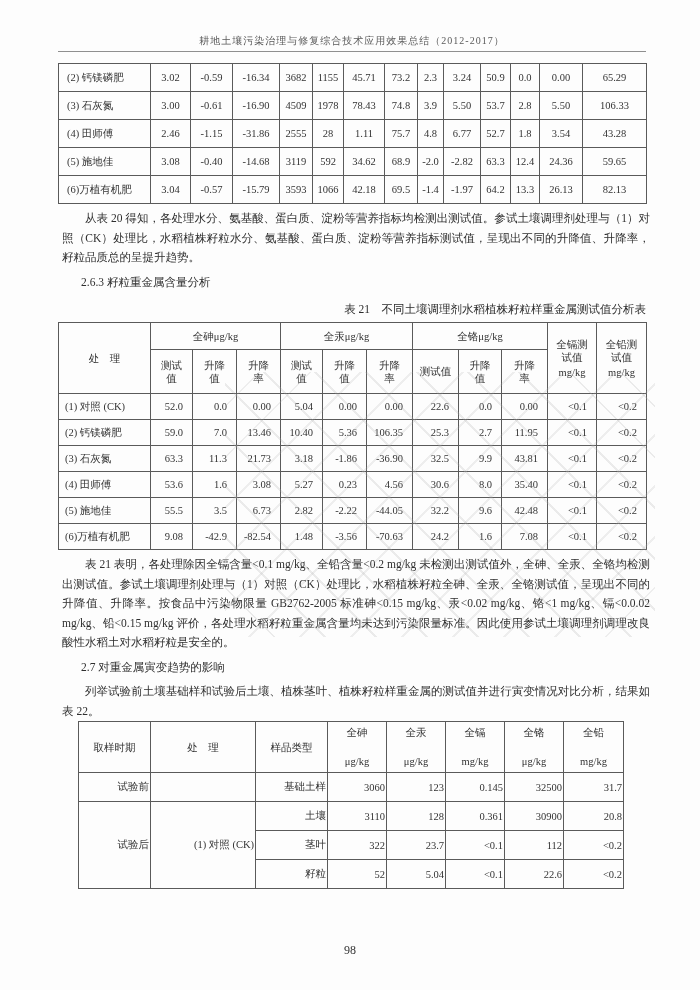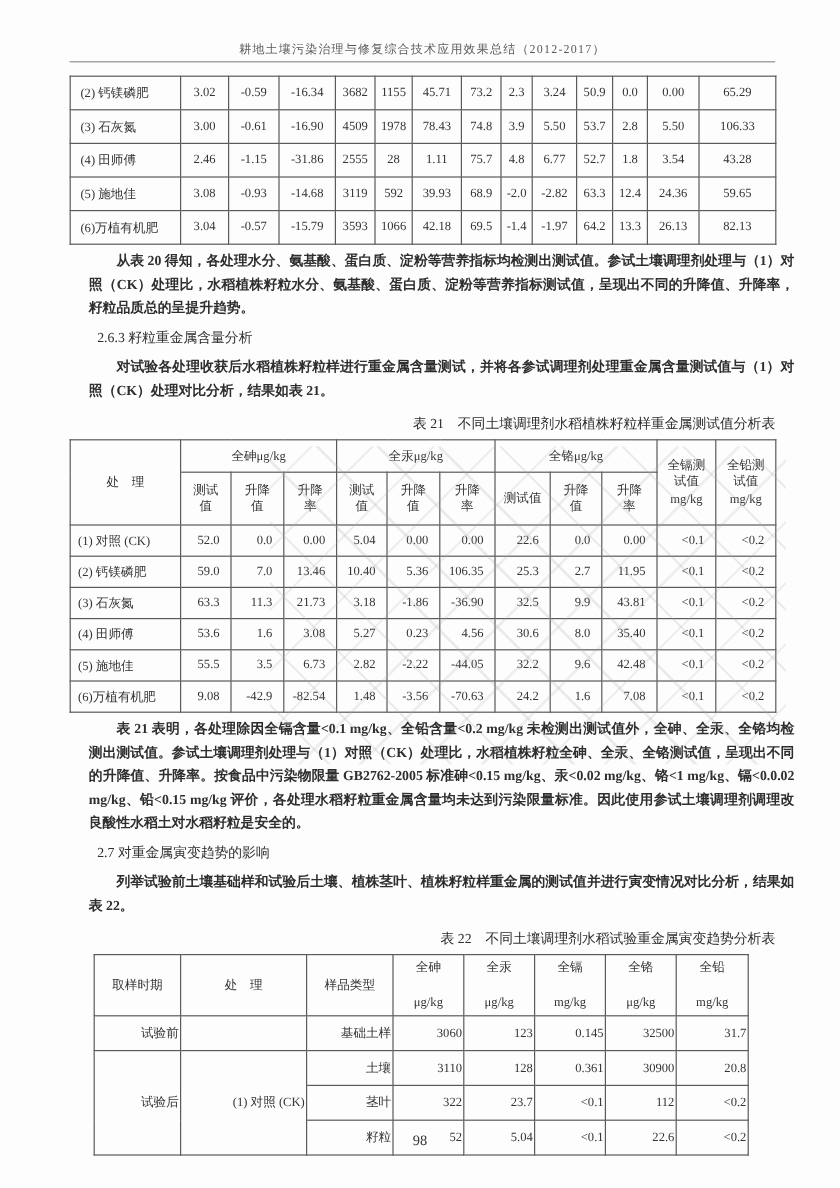--- a/index.html
+++ b/index.html
@@ -36,23 +36,23 @@
   .t21 th .unit{display:block;margin-top:2px;}
   .t21 td{height:23px;text-align:right;padding-right:9px;}
   .t21 td.lbl{text-align:left;padding-left:6px;padding-right:0;}
 
   .t22{width:545px;margin-left:20px;}
   .t22 th{padding:3px 2px;line-height:15px;}
   .t22 th .unit{display:block;margin-top:14px;}
   .t22 td{height:26px;text-align:right;}
 
   .para{
-    width:588px;margin:5px 0 0 16px;
+    width:588px;margin:5px 0 0 4px;
     font-size:11.5px;line-height:19.5px;
-    text-align:justify;text-indent:2em;color:#2e2e2e;font-weight:bold;
+    text-align:justify;text-indent:2em;color:#2e2e2e;
   }
   .heading{
     width:588px;margin:5px 0 0 0;
     font-size:11.5px;line-height:19.5px;
     text-indent:2em;color:#2e2e2e;
   }
   .page-number{
     position:absolute;left:0;bottom:32px;width:100%;
     text-align:center;font-size:12px;color:#333;
   }
@@ -136,25 +136,25 @@
             <td>4.8</td>
             <td>6.77</td>
             <td>52.7</td>
             <td>1.8</td>
             <td>3.54</td>
             <td>43.28</td>
           </tr>
           <tr>
             <td class="lbl">(5) 施地佳</td>
             <td>3.08</td>
-            <td>-0.93</td>
+            <td>-0.40</td>
             <td>-14.68</td>
             <td>3119</td>
             <td>592</td>
-            <td>39.93</td>
+            <td>34.62</td>
             <td>68.9</td>
             <td>-2.0</td>
             <td>-2.82</td>
             <td>63.3</td>
             <td>12.4</td>
             <td>24.36</td>
             <td>59.65</td>
           </tr>
           <tr>
             <td class="lbl">(6)万植有机肥</td>
@@ -170,21 +170,20 @@
             <td>64.2</td>
             <td>13.3</td>
             <td>26.13</td>
             <td>82.13</td>
           </tr>
         </tbody>
     </table>
 
     <p class="para">从表 20 得知，各处理水分、氨基酸、蛋白质、淀粉等营养指标均检测出测试值。参试土壤调理剂处理与（1）对照（CK）处理比，水稻植株籽粒水分、氨基酸、蛋白质、淀粉等营养指标测试值，呈现出不同的升降值、升降率，籽粒品质总的呈提升趋势。</p>
     <p class="heading">2.6.3 籽粒重金属含量分析</p>
-    <p class="para">对试验各处理收获后水稻植株籽粒样进行重金属含量测试，并将各参试调理剂处理重金属含量测试值与（1）对照（CK）处理对比分析，结果如表 21。</p>
 
     <div class="table-title">表 21　不同土壤调理剂水稻植株籽粒样重金属测试值分析表</div>
     <table class="t21">
       <colgroup>
         <col style="width:92px">
           <col style="width:42px">
           <col style="width:44px">
           <col style="width:44px">
         <col style="width:42px">
           <col style="width:44px">
@@ -307,21 +306,20 @@
             <td>&lt;0.1</td>
             <td>&lt;0.2</td>
           </tr>
         </tbody>
     </table>
 
     <p class="para">表 21 表明，各处理除因全镉含量&lt;0.1 mg/kg、全铅含量&lt;0.2 mg/kg 未检测出测试值外，全砷、全汞、全铬均检测出测试值。参试土壤调理剂处理与（1）对照（CK）处理比，水稻植株籽粒全砷、全汞、全铬测试值，呈现出不同的升降值、升降率。按食品中污染物限量 GB2762-2005 标准砷&lt;0.15 mg/kg、汞&lt;0.02 mg/kg、铬&lt;1 mg/kg、镉&lt;0.0.02 mg/kg、铅&lt;0.15 mg/kg 评价，各处理水稻籽粒重金属含量均未达到污染限量标准。因此使用参试土壤调理剂调理改良酸性水稻土对水稻籽粒是安全的。</p>
     <p class="heading">2.7 对重金属寅变趋势的影响</p>
     <p class="para">列举试验前土壤基础样和试验后土壤、植株茎叶、植株籽粒样重金属的测试值并进行寅变情况对比分析，结果如表 22。</p>
 
-    <div class="table-title">表 22　不同土壤调理剂水稻试验重金属寅变趋势分析表</div>
     <table class="t22">
       <colgroup>
         <col style="width:72px">
           <col style="width:105px">
           <col style="width:72px">
         <col style="width:59px">
           <col style="width:59px">
           <col style="width:59px">
           <col style="width:59px">
           <col style="width:60px">

